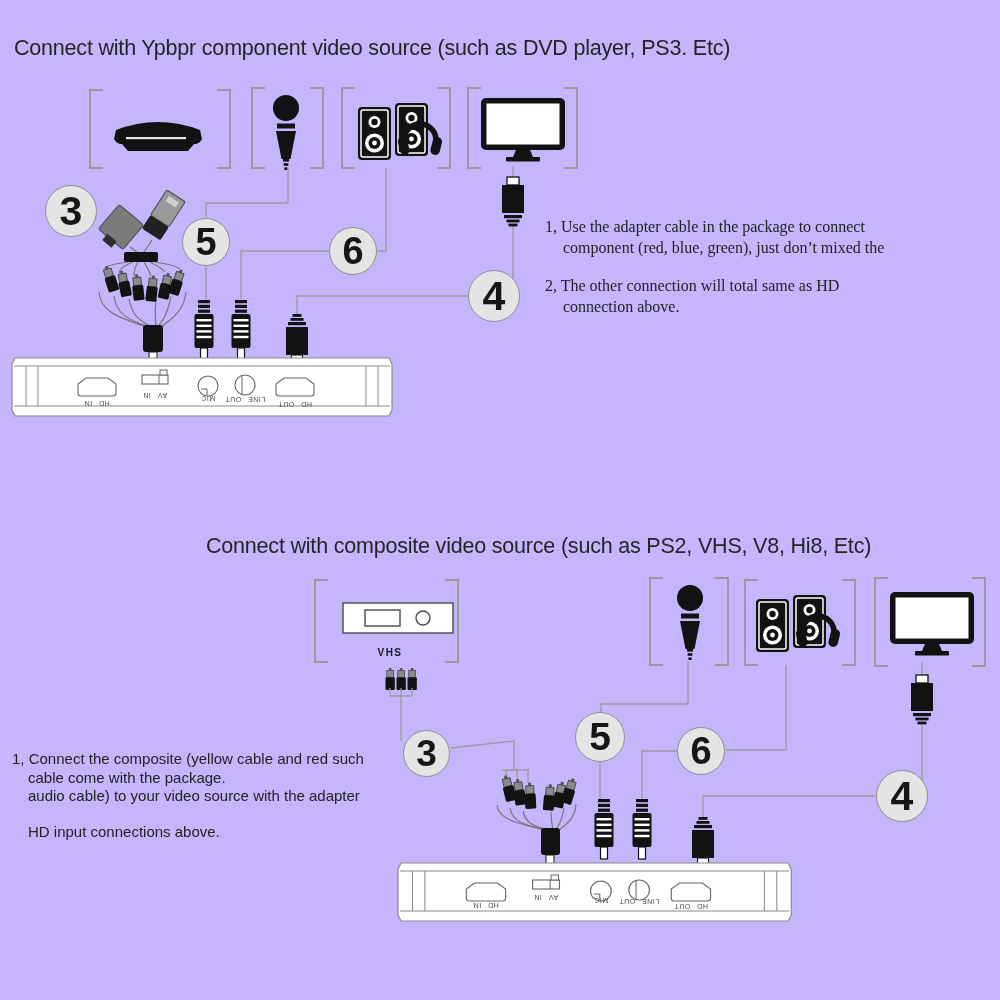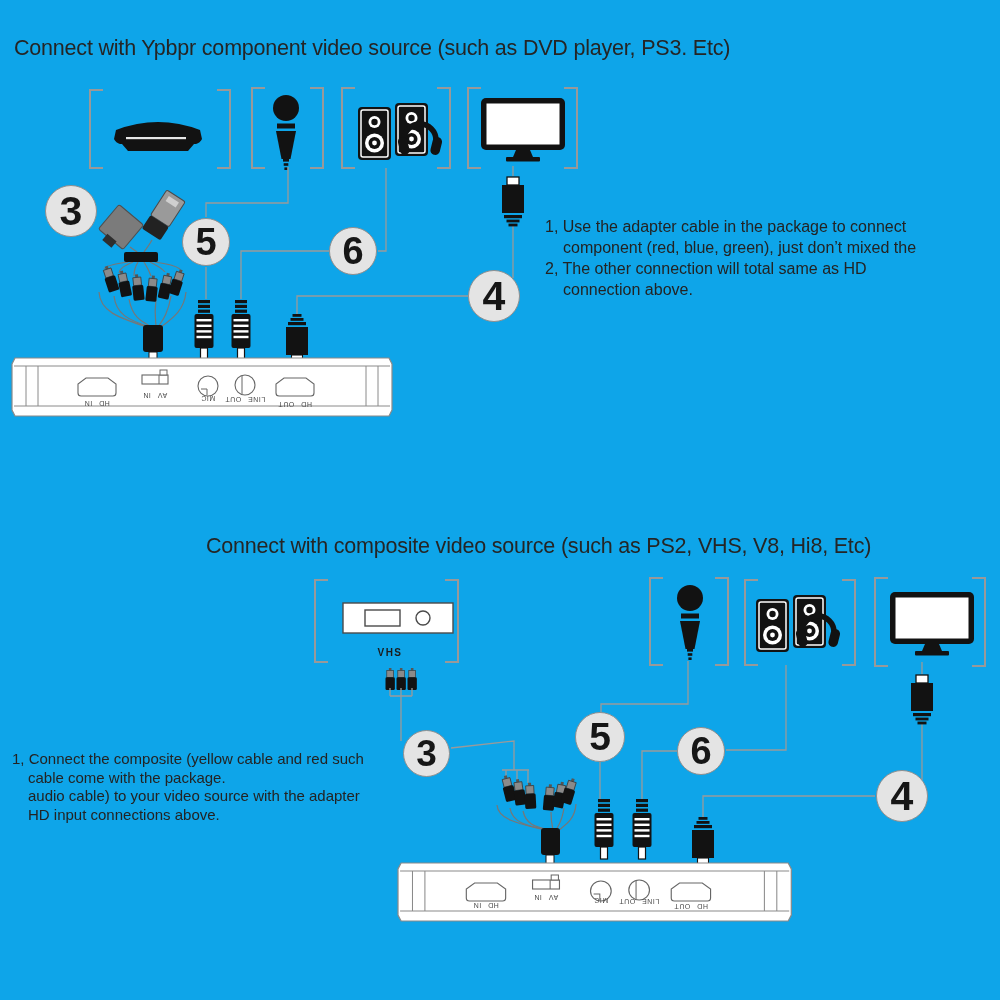--- a/index.html
+++ b/index.html
@@ -1,26 +1,26 @@
 <!DOCTYPE html>
 <html><head>
 <meta charset="utf-8">
 <style>
   html,body{margin:0;padding:0;background:#fff;}
-  .canvas{position:relative;width:1000px;height:1000px;background:#0ea5e9;overflow:hidden;
+  .canvas{position:relative;width:1000px;height:1000px;background:#c4b5fd;overflow:hidden;
           font-family:"Liberation Sans",sans-serif;color:#222;}
   .art{position:absolute;left:0;top:0;}
   .title{position:absolute;font-size:21.5px;letter-spacing:-0.2px;color:#252525;white-space:nowrap;}
   .tblock{position:absolute;color:#232323;}
   .tblock .ln{white-space:nowrap;}
-  .blk-top .ln{font-size:16px;line-height:21px;}
+  .blk-top .ln{font-size:16px;line-height:21px;font-family:Liberation Serif, serif;}
   .blk-bot .ln{font-size:15px;line-height:18.5px;}
   .ln.ind{padding-left:18px;}
   .blk-bot .ln.ind{padding-left:16px;}
-  .para2{}
+  .para2{margin-top:17px;}
   .callout{position:absolute;border-radius:50%;background:#e4e4e4;border:1.6px solid #8f8f8f;
            display:flex;align-items:center;justify-content:center;
            font-weight:700;color:#161616;box-sizing:border-box;}
   .d52{width:52px;height:52px;font-size:41px;}
   .d50{width:50px;height:50px;font-size:39px;}
   .d48{width:48px;height:48px;font-size:38px;}
   .d47{width:47px;height:47px;font-size:37px;}
   .portlbl{position:absolute;font-size:7px;letter-spacing:.5px;word-spacing:4px;color:#4a4a4a;
            white-space:nowrap;transform:translate(-50%,-50%) rotate(180deg);}
   .vhslbl{position:absolute;font-weight:700;font-size:10px;letter-spacing:1.5px;color:#1c1c1c;

